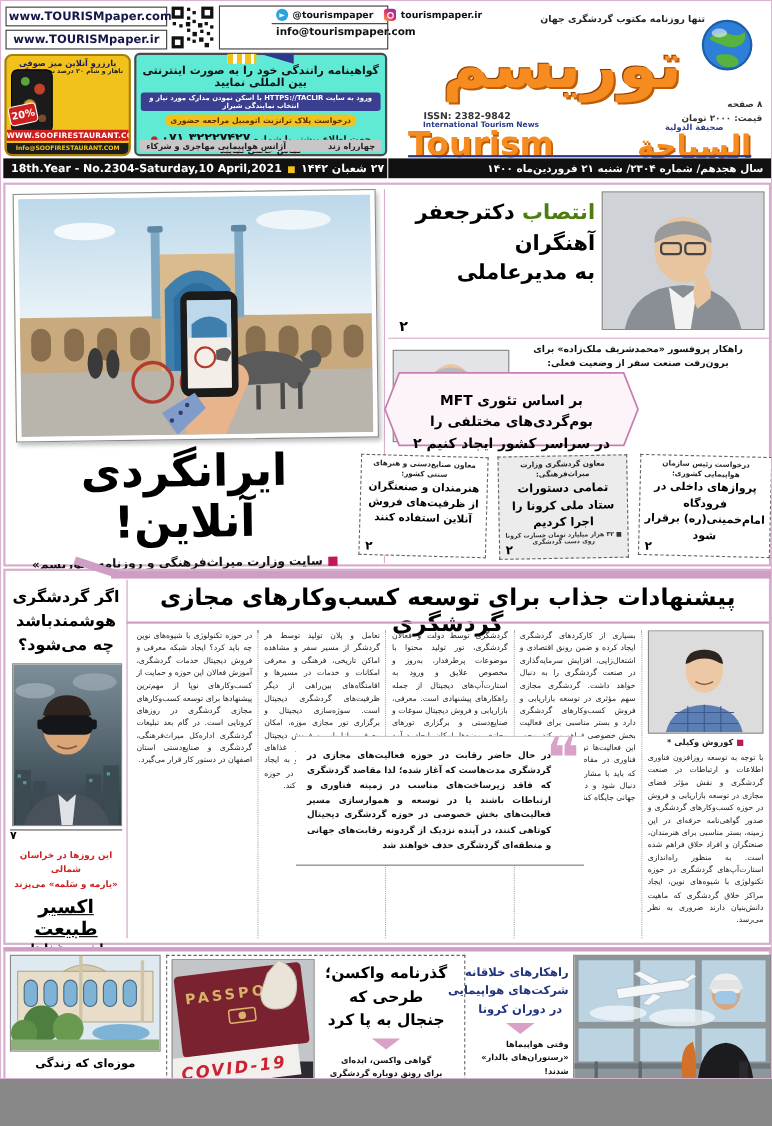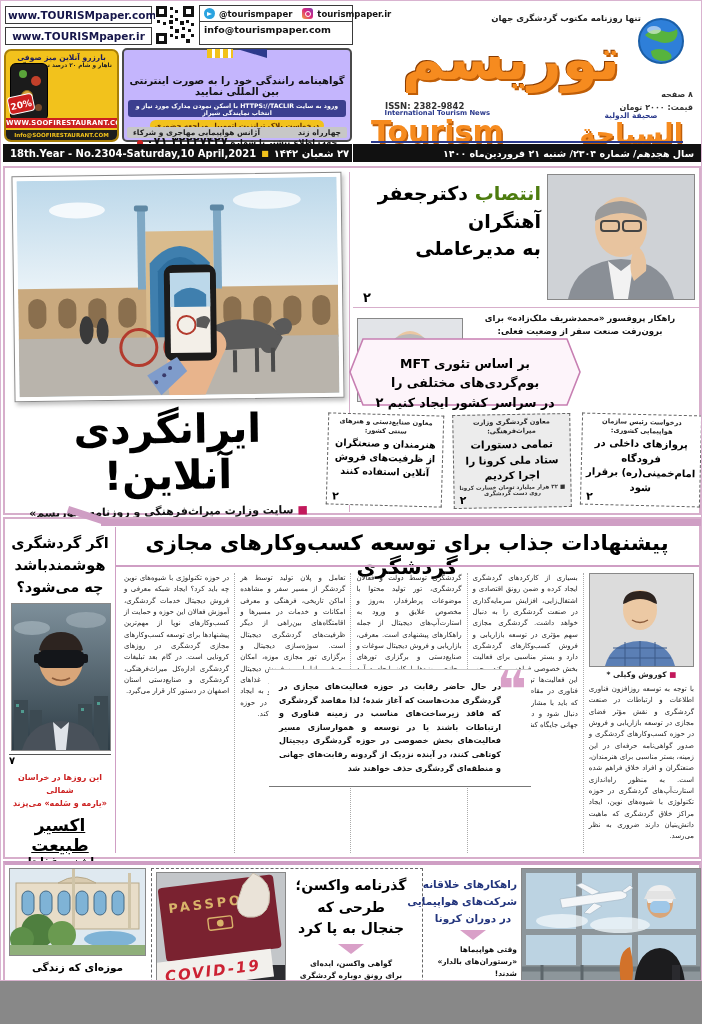--- a/index.html
+++ b/index.html
@@ -33,21 +33,21 @@
                  border-radius:6px; border:1px solid #000; }
   .soofi-phone i { position:absolute; border-radius:50%; }
   .soofi-badge { position:absolute; left:2px; top:44px; width:26px; height:18px; background:#cc1f1f;
                  color:#fff; font-size:9px; font-weight:bold; text-align:center; line-height:18px;
                  border-radius:4px; transform:rotate(-12deg); border:1px solid #fff; }
   .soofi-url { position:absolute; left:0; bottom:12px; width:100%; background:#cc1f1f; color:#fff;
                font-size:6.8px; font-weight:bold; text-align:center; padding:1px 0; letter-spacing:.2px;}
   .soofi-mail { position:absolute; left:0; bottom:0; width:100%; background:#1d1d1d; color:#f2c21c;
                 font-size:5.6px; font-weight:bold; text-align:center; padding:2px 0; }
 
-  .license { background:#c4b5fd; border:2px solid #4a4a4a; border-radius:5px; padding:17px 4px 0 4px; }
+  .license { background:#5eead4; border:2px solid #4a4a4a; border-radius:5px; padding:1px 4px 0 4px; }
   .lic-flag { position:absolute; top:-1px; left:50%; transform:translateX(-50%); width:60px; height:9px; }
   .lic-flag .bars { position:absolute; left:0; top:0; width:26px; height:9px;
         background:repeating-linear-gradient(90deg,#f2c21c 0 5px,#fff 5px 8px); }
   .lic-flag .pennant { position:absolute; right:0; top:0; width:0; height:0;
         border-top:9px solid #2d3a8c; border-left:30px solid transparent; }
   .lic-head { font-size:10px; font-weight:bold; color:#111; text-align:center; margin-top:8px; }
   .lic-blue { background:#3b3f8f; color:#fff; font-size:6.2px; font-weight:bold; text-align:center;
               border-radius:3px; padding:1.5px 2px; margin-top:3px; }
   .lic-yellow { background:#f2c21c; color:#5b2c00; font-size:7px; font-weight:bold; text-align:center;
                 border-radius:9px; padding:1.5px 2px; margin:3px 22px 0 22px; }
@@ -160,21 +160,21 @@
           <rect x="33" y="24" width="3" height="3"></rect>
         <rect x="15" y="29" width="3" height="3"></rect>
           <rect x="20" y="31" width="3" height="3"></rect>
           <rect x="26" y="29" width="4" height="4"></rect>
           <rect x="31" y="34" width="4" height="4"></rect>
           <rect x="36" y="29" width="3" height="3"></rect>
       </g>
     </svg>
   </div>
 
-  <div class="abs social-box" style="left:198px;top:4px;width:154px;height:40px;">
+  <div class="abs social-box" style="left:198px;top:4px;width:154px;height:40px;padding-left:47px;">
     <div class="social-row ltr">
       <span class="icon-tg"></span>
       <span>@tourismpaper</span>
       <span class="icon-ig" style="margin-left:6px;"></span>
       <span>tourismpaper.ir</span>
     </div>
     <div class="social-row second ltr">
       <span>info@tourismpaper.com</span>
     </div>
   </div>

